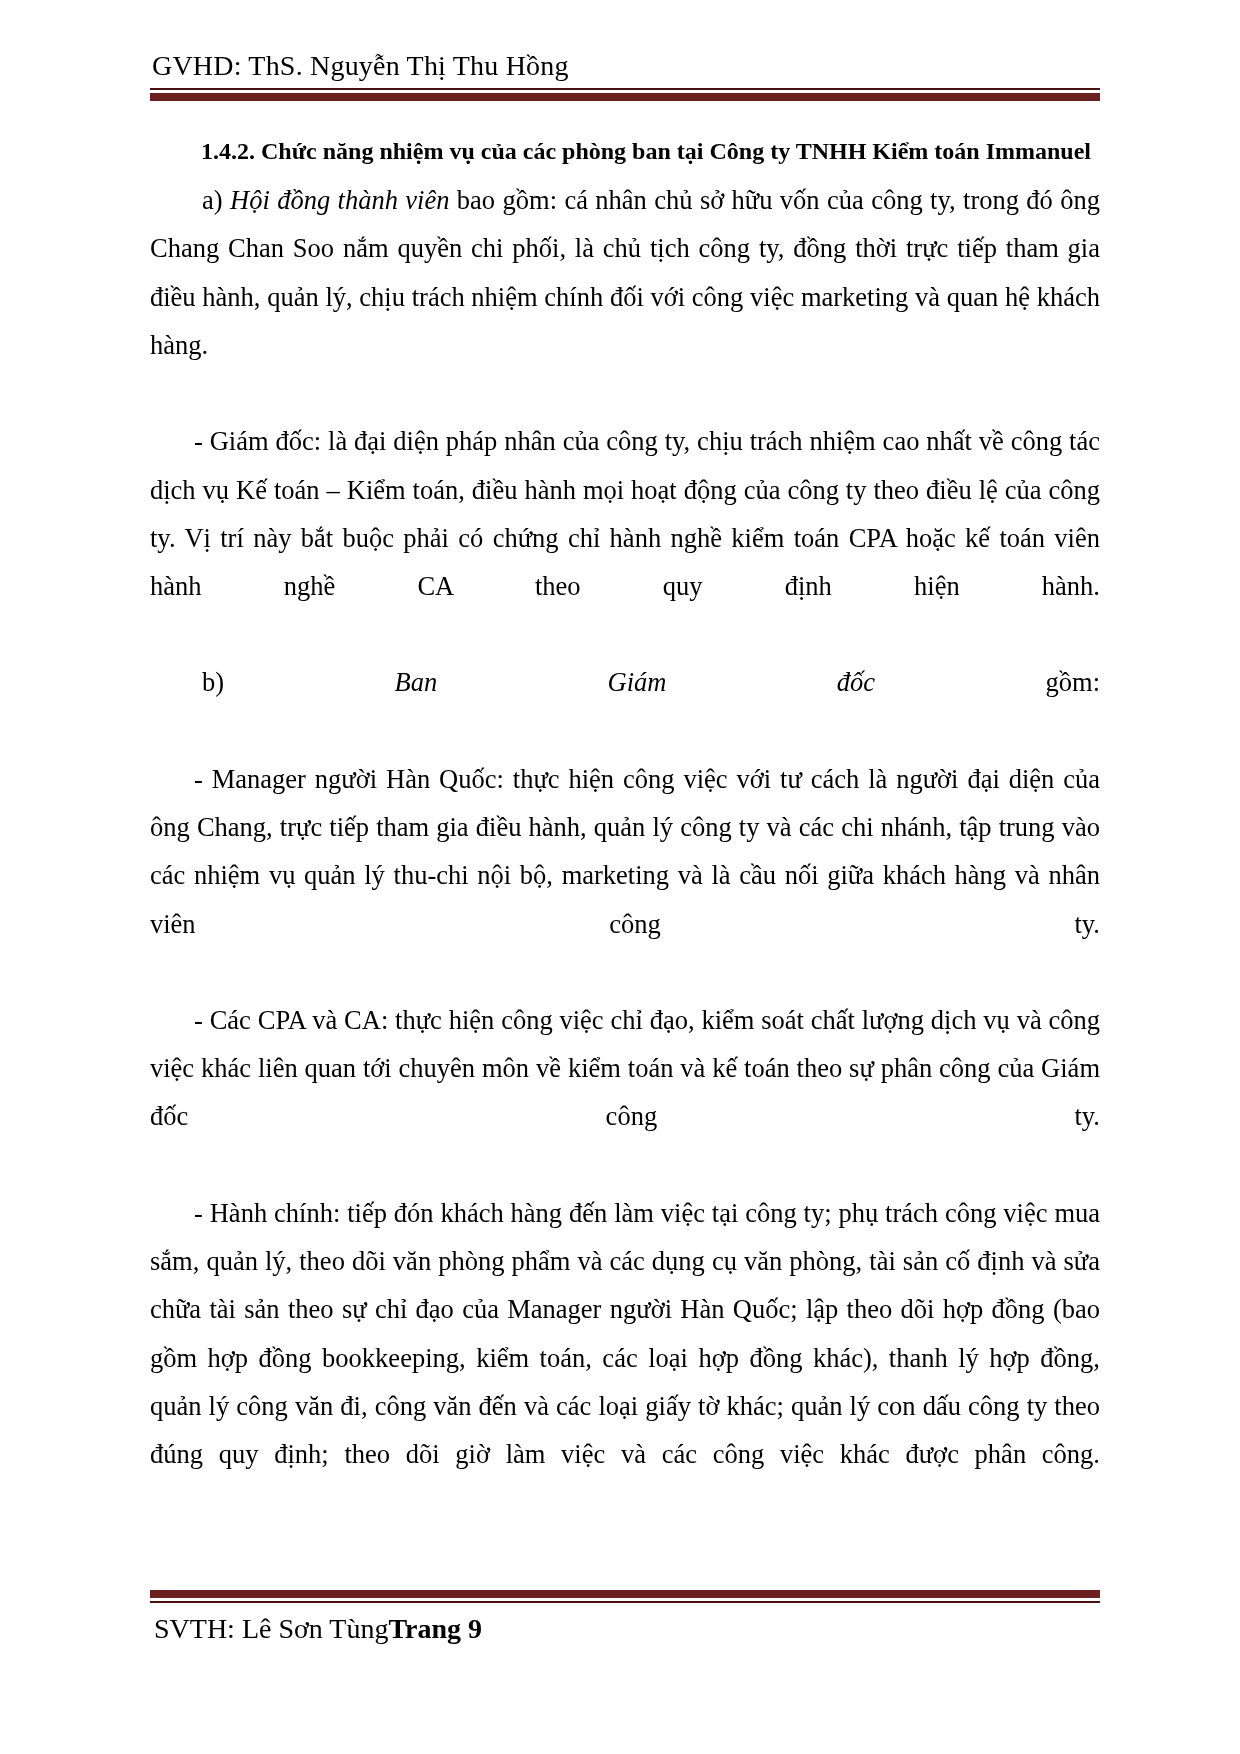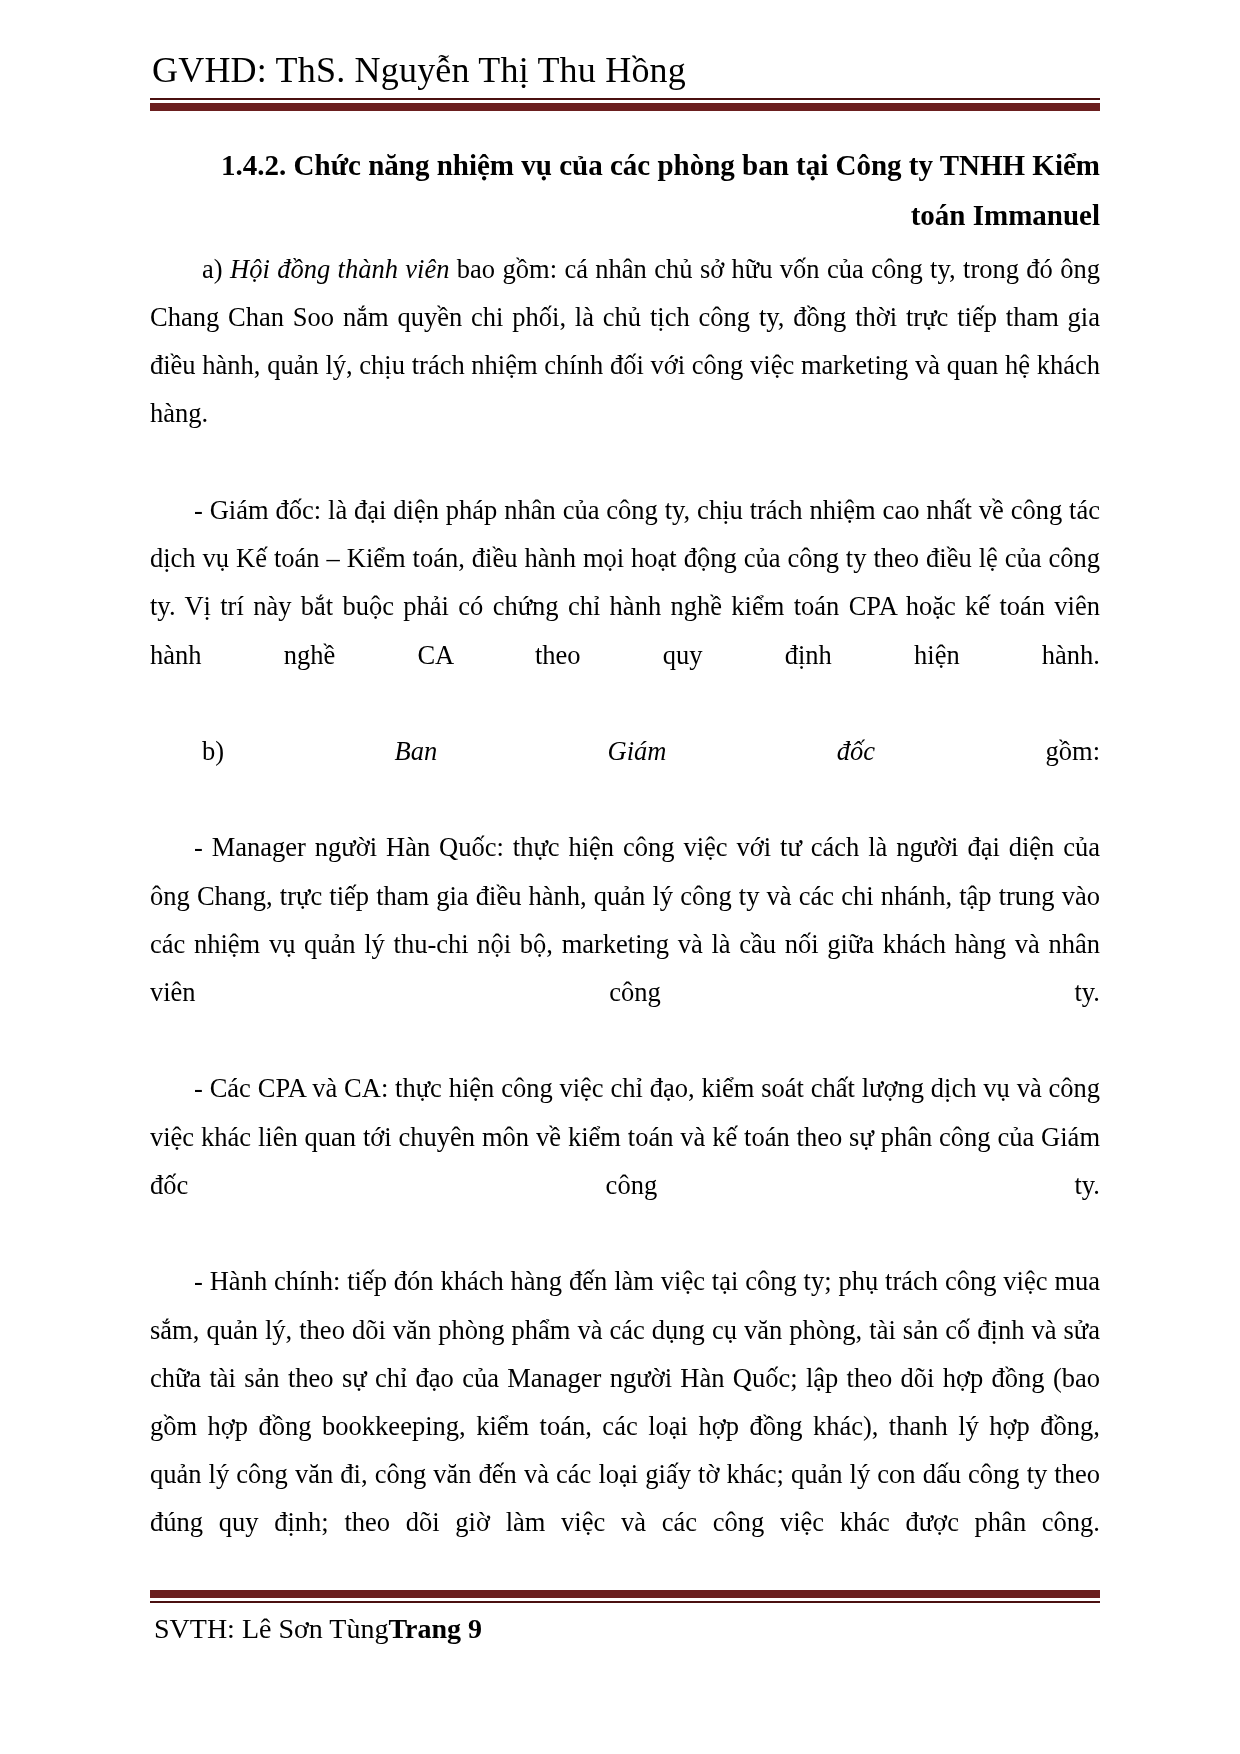--- a/index.html
+++ b/index.html
@@ -29,21 +29,21 @@
     left: 150px;
     top: 48px;
     width: 950px;
   }
 
   
   .page-header {
     width: 100%;
   }
   .header-text {
-    font-size: 36px;
+    font-size: 28px;
     line-height: 1.25;
     letter-spacing: 0.2px;
     white-space: nowrap;
     padding-left: 2px;
     padding-bottom: 2px;
   }
   .header-rule-thin {
     width: 100%;
     height: 2px;
     background: #4a1010;
@@ -61,23 +61,23 @@
     margin-top: 30px;
     width: 100%;
     font-size: 26.5px;
     line-height: 1.82;
     text-align: justify;
     text-justify: inter-word;
   }
 
   .heading {
     font-weight: bold;
-    font-size: 29px;
+    font-size: 24px;
     line-height: 1.72;
-    text-align: right;
+    text-align: center;
     margin: 0 0 4px 0;
     text-indent: 42px;
   }
 
   p.para {
     margin: 0;
     text-align: justify;
     text-justify: inter-word;
     text-indent: 50px;
   }

